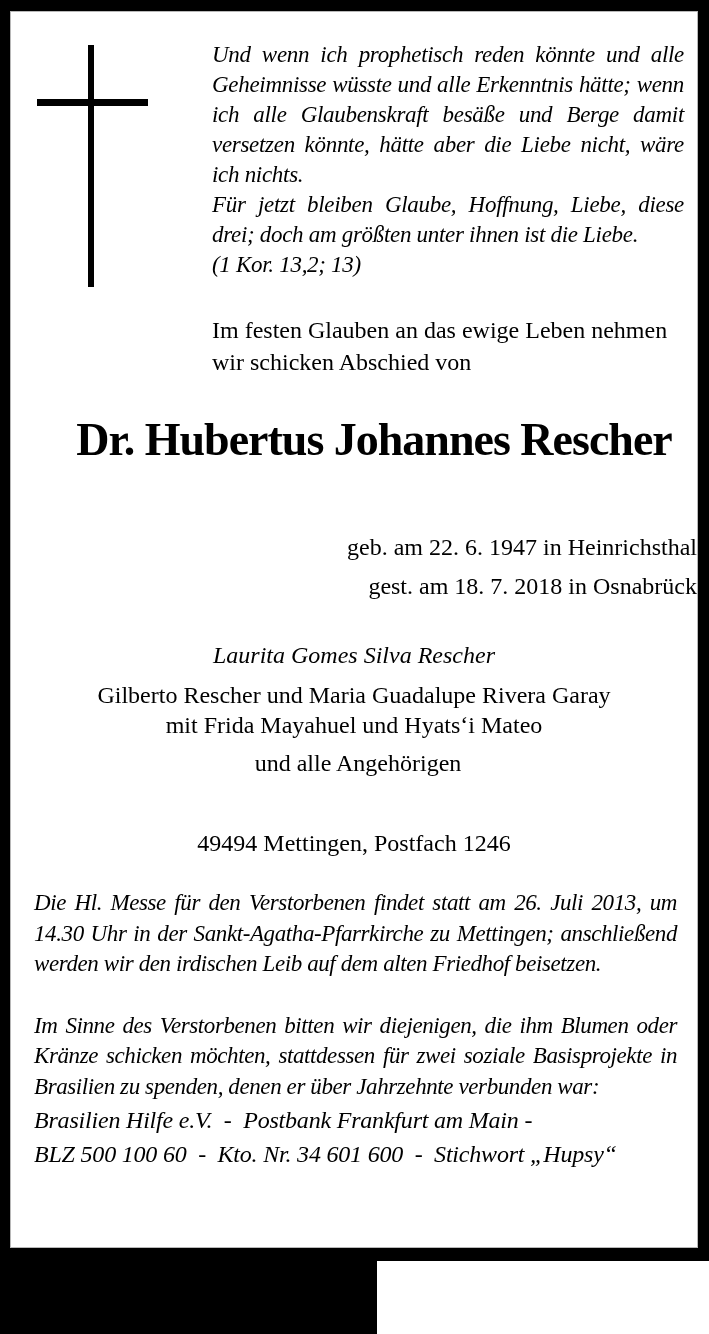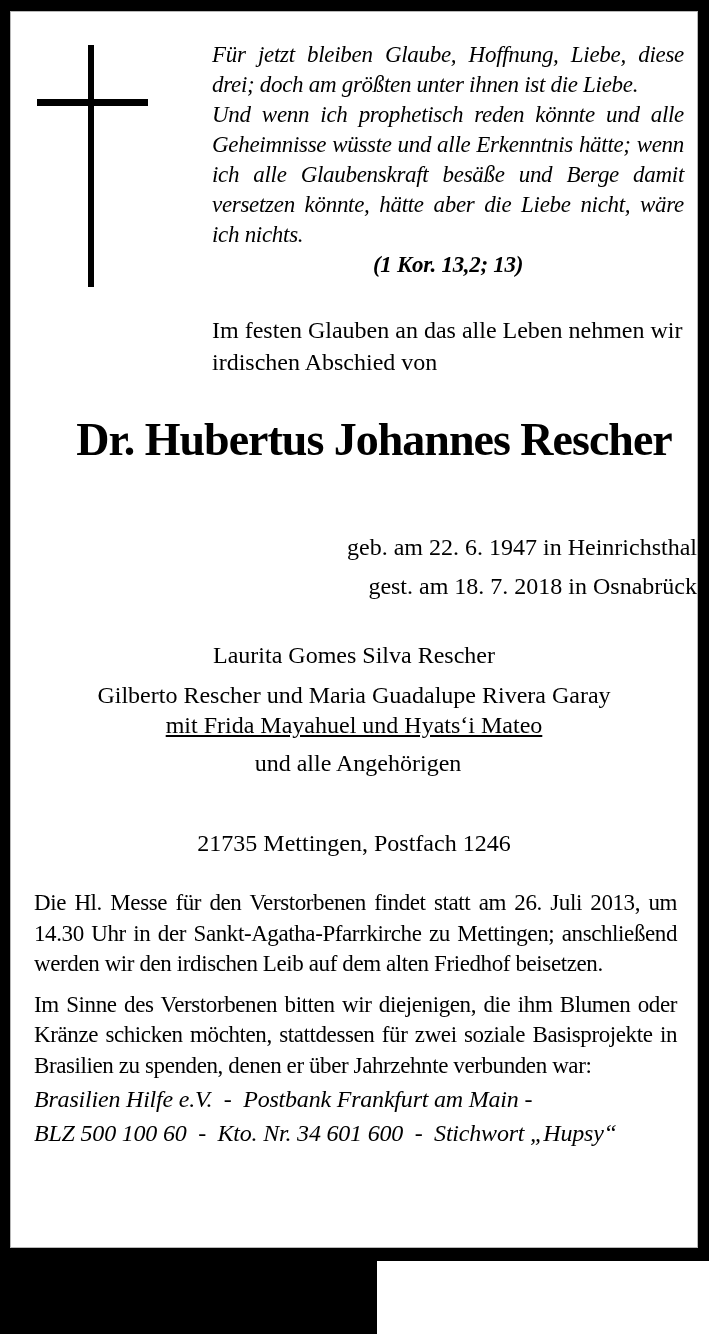--- a/index.html
+++ b/index.html
@@ -26,91 +26,91 @@
   .cross { position: absolute; left: 26px; top: 33px; width: 111px; height: 242px; }
   .cross .vbar { position: absolute; left: 51px; top: 0; width: 6px; height: 242px; background: #000; }
   .cross .hbar { position: absolute; left: 0; top: 54px; width: 111px; height: 7px; background: #000; }
   
   .quote {
     position: absolute; left: 201px; top: 28px; width: 472px;
     font-style: italic; font-size: 23px; line-height: 30px;
     letter-spacing: -0.3px;
   }
   .quote p { margin: 0; text-align: justify; }
-  .quote .cite { text-align: center; font-weight: bold; }
+  .quote .cite { text-align: left; }
   
   .intro {
     position: absolute; left: 201px; top: 302px; width: 478px;
     font-size: 24px; line-height: 32px;
   }
   
   .name-block {
     position: absolute; left: 0; top: 399px; width: 686px;
     text-align: center; font-weight: bold;
     font-size: 46px; line-height: 57px; letter-spacing: -1px;
     white-space: nowrap;
     padding-left: 20px;
   }
   
   .dates { position: absolute; left: 0; top: 520px; width: 686px; text-align: right; font-size: 24px; }
   .dates .d1 { line-height: 30px; margin-bottom: 9px; }
   .dates .d2 { line-height: 30px; }
   
   .middle { position: absolute; left: 0; top: 628px; width: 686px; text-align: center; font-size: 24px; }
   .middle div { line-height: 30px; }
-  .middle .m1 { margin-bottom: 10px; }
-  .middle .m3 { margin-bottom: 8px; text-decoration: underline; }
+  .middle .m1 { margin-bottom: 10px; font-style: italic; }
+  .middle .m3 { margin-bottom: 8px; }
   .middle .m4 { margin-bottom: 50px; margin-left: 8px; }
   
   .lower {
     position: absolute; left: 23px; top: 876px; width: 643px;
     font-size: 23px; line-height: 30.6px;
     letter-spacing: -0.4px;
   }
-  .lower p { margin: 0; text-align: justify; }
-  .lower .para2 { margin-top: 10px; }
+  .lower p { margin: 0; text-align: justify; font-style: italic; }
+  .lower .para2 { margin-top: 31px; }
   .bank {
     font-style: italic; font-size: 24px; line-height: 34px;
     letter-spacing: -0.2px;
   }
   .bank div { white-space: pre-wrap; }
 </style>
 </head>
 <body>
 
 <div class="card">
 
   <div class="cross">
     <div class="vbar"></div>
     <div class="hbar"></div>
   </div>
 
   <div class="quote">
+    <p>Und wenn ich prophetisch reden könnte und alle Geheimnisse wüsste und alle Erkenntnis hätte; wenn ich alle Glaubenskraft besäße und Berge damit versetzen könnte, hätte aber die Liebe nicht, wäre ich nichts.</p>
     <p>Für jetzt bleiben Glaube, Hoffnung, Liebe, diese drei; doch am größten unter ihnen ist die Liebe.</p>
-    <p>Und wenn ich prophetisch reden könnte und alle Geheimnisse wüsste und alle Erkenntnis hätte; wenn ich alle Glaubenskraft besäße und Berge damit versetzen könnte, hätte aber die Liebe nicht, wäre ich nichts.</p>
     <p class="cite">(1 Kor. 13,2; 13)</p>
   </div>
 
-  <div class="intro">Im festen Glauben an das alle Leben nehmen wir irdischen Abschied von</div>
+  <div class="intro">Im festen Glauben an das ewige Leben nehmen wir schicken Abschied von</div>
 
   <div class="name-block">
     <div>Dr. Hubertus Johannes Rescher</div>
   </div>
 
   <div class="dates">
     <div class="d1">geb. am 22. 6. 1947 in Heinrichsthal</div>
     <div class="d2">gest. am 18. 7. 2018 in Osnabrück</div>
   </div>
 
   <div class="middle">
     <div class="m1">Laurita Gomes Silva Rescher</div>
     <div class="m2">Gilberto Rescher und Maria Guadalupe Rivera Garay</div>
     <div class="m3">mit Frida Mayahuel und Hyats‘i Mateo</div>
     <div class="m4">und alle Angehörigen</div>
-    <div class="m5">21735 Mettingen, Postfach 1246</div>
+    <div class="m5">49494 Mettingen, Postfach 1246</div>
   </div>
 
   <div class="lower">
     <p class="para1">Die Hl. Messe für den Verstorbenen findet statt am 26. Juli 2013, um 14.30 Uhr in der Sankt-Agatha-Pfarrkirche zu Mettingen; anschließend werden wir den irdischen Leib auf dem alten Fried­hof beisetzen.</p>
     <p class="para2">Im Sinne des Verstorbenen bitten wir diejenigen, die ihm Blumen oder Kränze schicken möchten, stattdessen für zwei soziale Basisprojekte in Brasilien zu spenden, denen er über Jahrzehnte verbunden war:</p>
     <div class="bank">
       <div>Brasilien Hilfe e.V.  -  Postbank Frankfurt am Main -</div>
       <div>BLZ 500 100 60  -  Kto. Nr. 34 601 600  -  Stichwort „Hupsy“</div>
     </div>
   </div>

